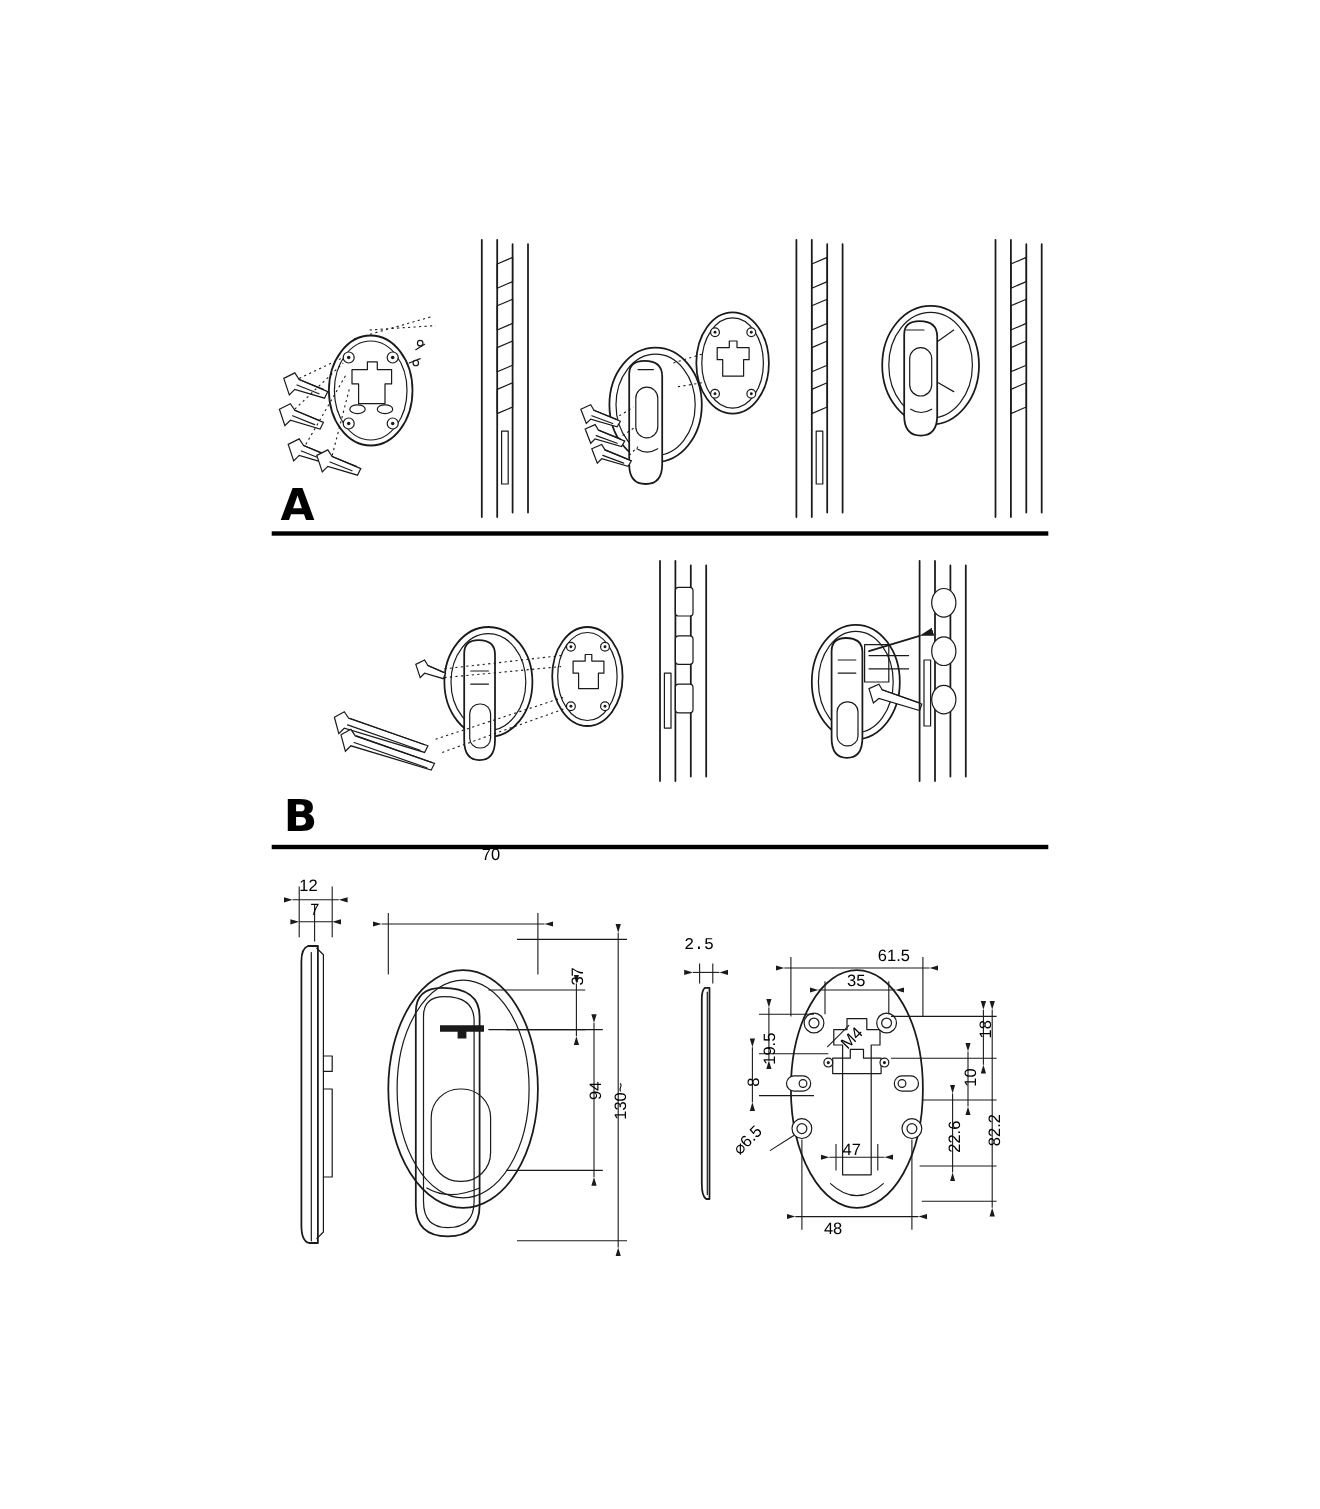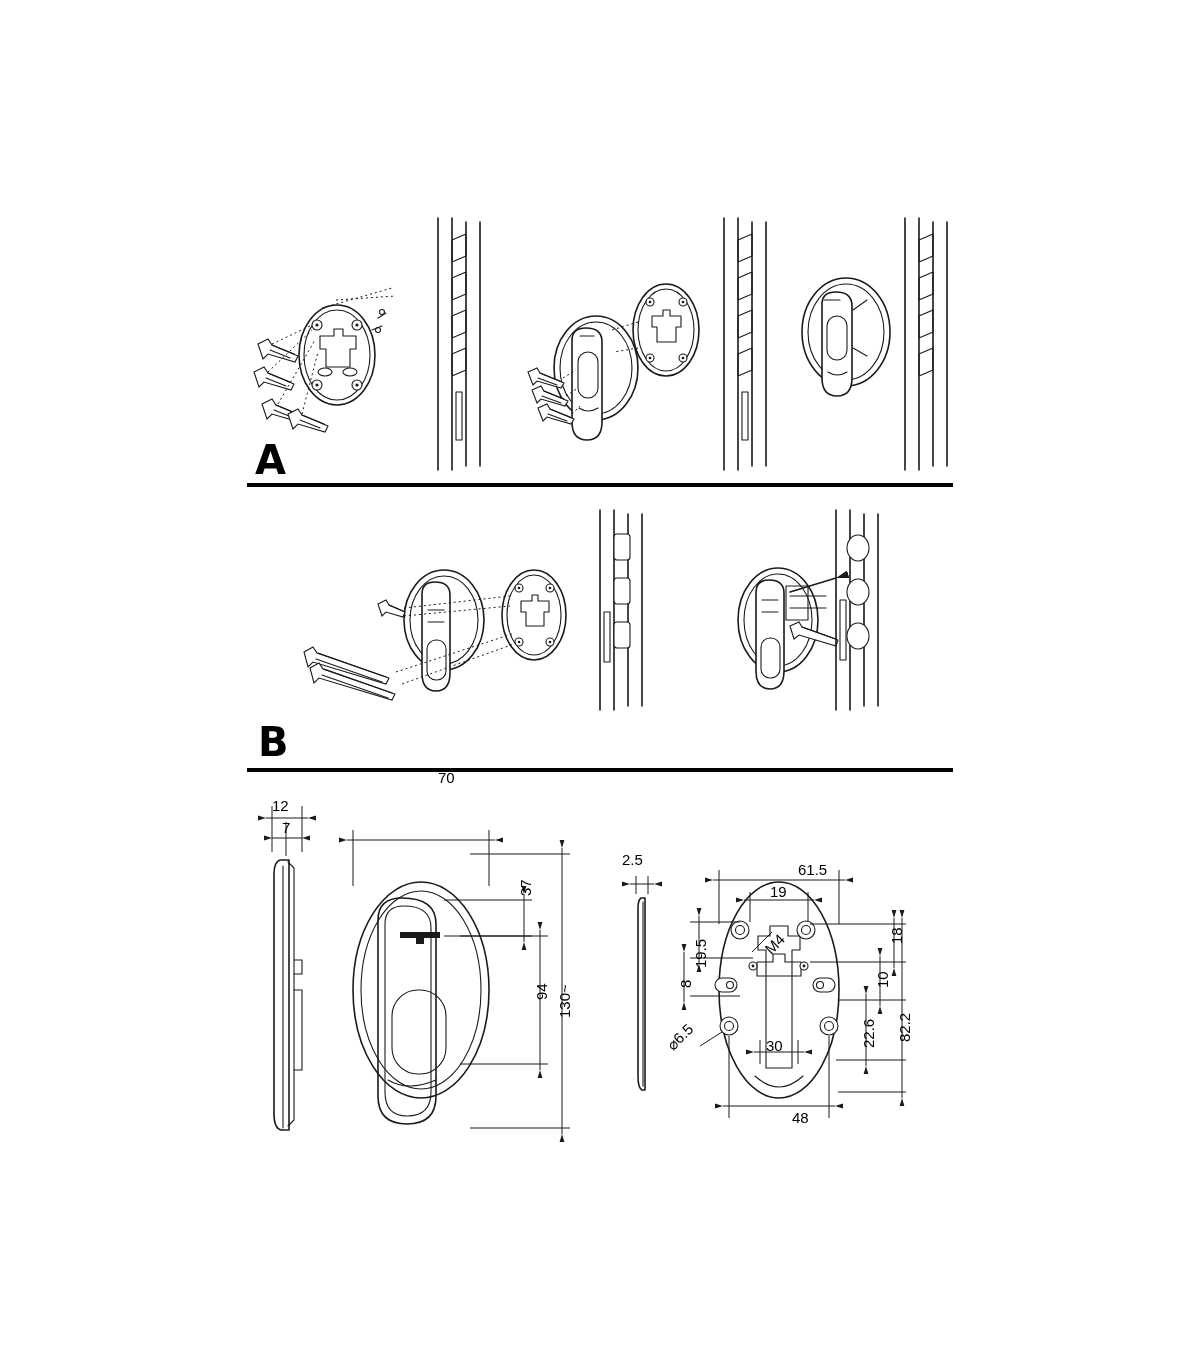--- a/index.html
+++ b/index.html
@@ -381,27 +381,27 @@
   <div class="divider" id="divider-a"></div>
   <div class="divider" id="divider-b"></div>
 
   <div class="dim" style="left:272px; top:798px;">12</div>
   <div class="dim" style="left:282px; top:820px;">7</div>
   <div class="dim" style="left:413px; top:770px;margin-left:25px;">70</div>
   <div class="dim rot" style="left:518px; top:896px;">37</div>
   <div class="dim rot" style="left:534px; top:1000px;">94</div>
   <div class="dim rot" style="left:557px; top:1018px;">130~</div>
 
-  <div class="dim" style="left:622px; top:852px;">2.5</div>
+  <div class="dim" style="left:622px; top:852px;font-family:Liberation Mono, monospace;">2.5</div>
   <div class="dim" style="left:762px; top:862px;margin-left:36px;">61.5</div>
-  <div class="dim" style="left:770px; top:884px;">19</div>
+  <div class="dim" style="left:770px; top:884px;">35</div>
   <div class="dim rot" style="left:693px; top:968px;">19.5</div>
   <div class="dim rot" style="left:678px; top:988px;">8</div>
   <div class="dim rot45" style="left:762px; top:946px;">M4</div>
   <div class="dim rot45" style="left:664px; top:1042px;">⌀6.5</div>
-  <div class="dim" style="left:766px; top:1038px;">30</div>
-  <div class="dim" style="left:792px; top:1110px;">48</div>
+  <div class="dim" style="left:766px; top:1038px;">47</div>
+  <div class="dim" style="left:749px; top:1110px;">48</div>
   <div class="dim rot" style="left:889px; top:944px;">18</div>
   <div class="dim rot" style="left:875px; top:988px;">10</div>
   <div class="dim rot" style="left:861px; top:1048px;">22.6</div>
   <div class="dim rot" style="left:897px; top:1042px;">82.2</div>
 
 </div>
 
 </body></html>

